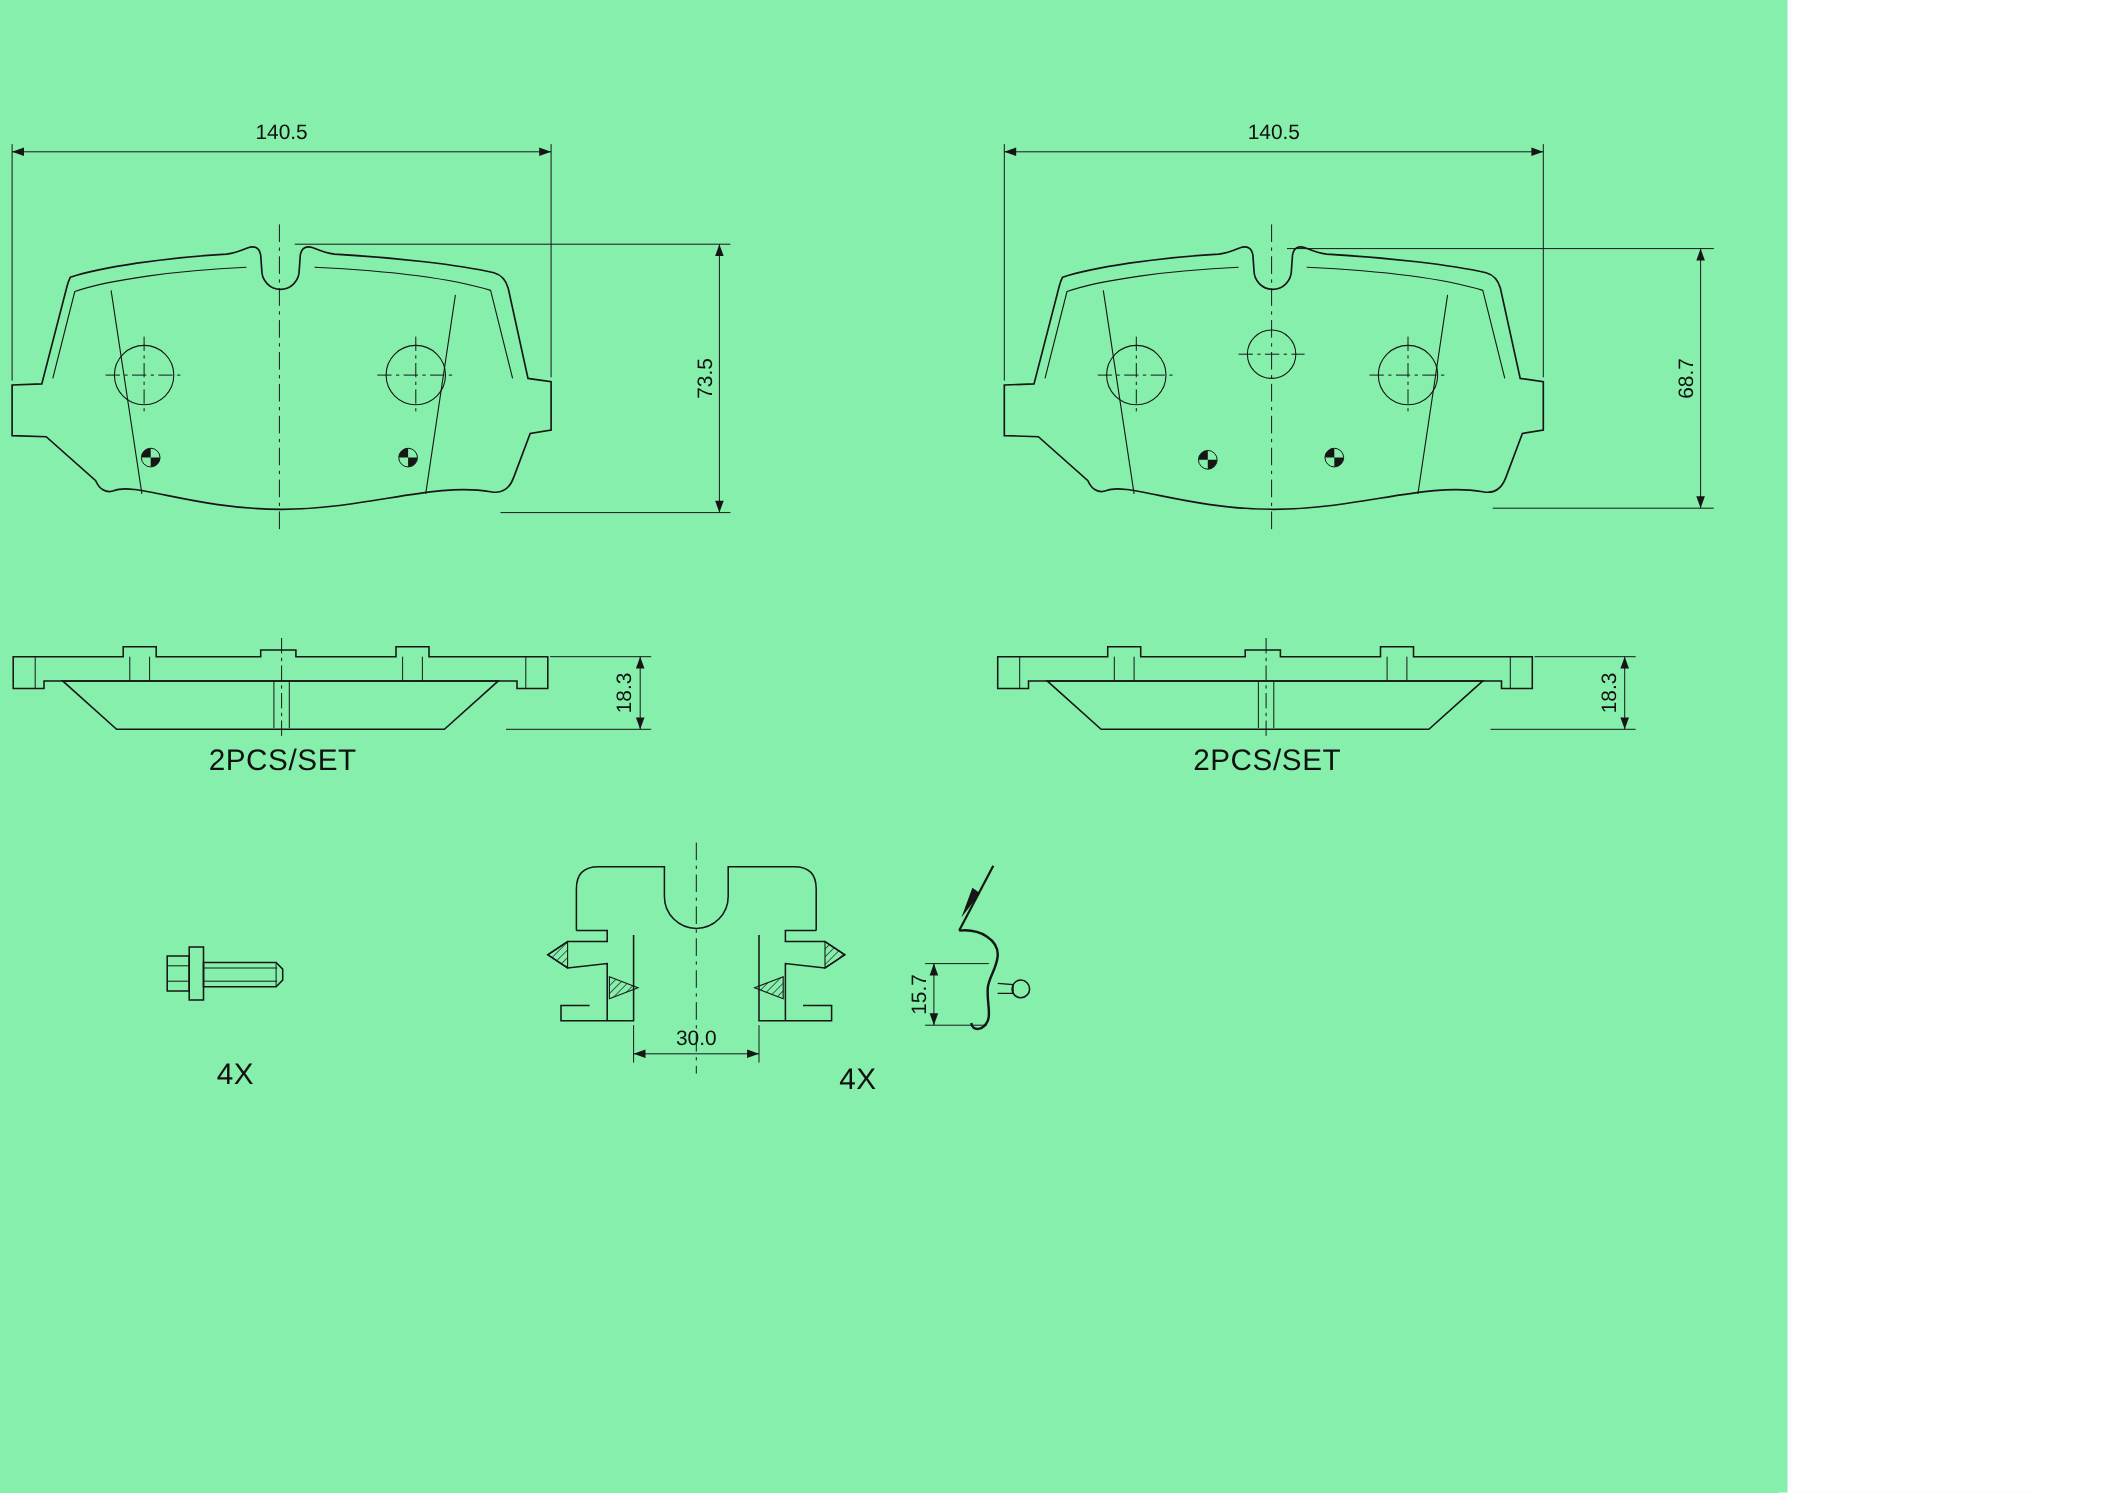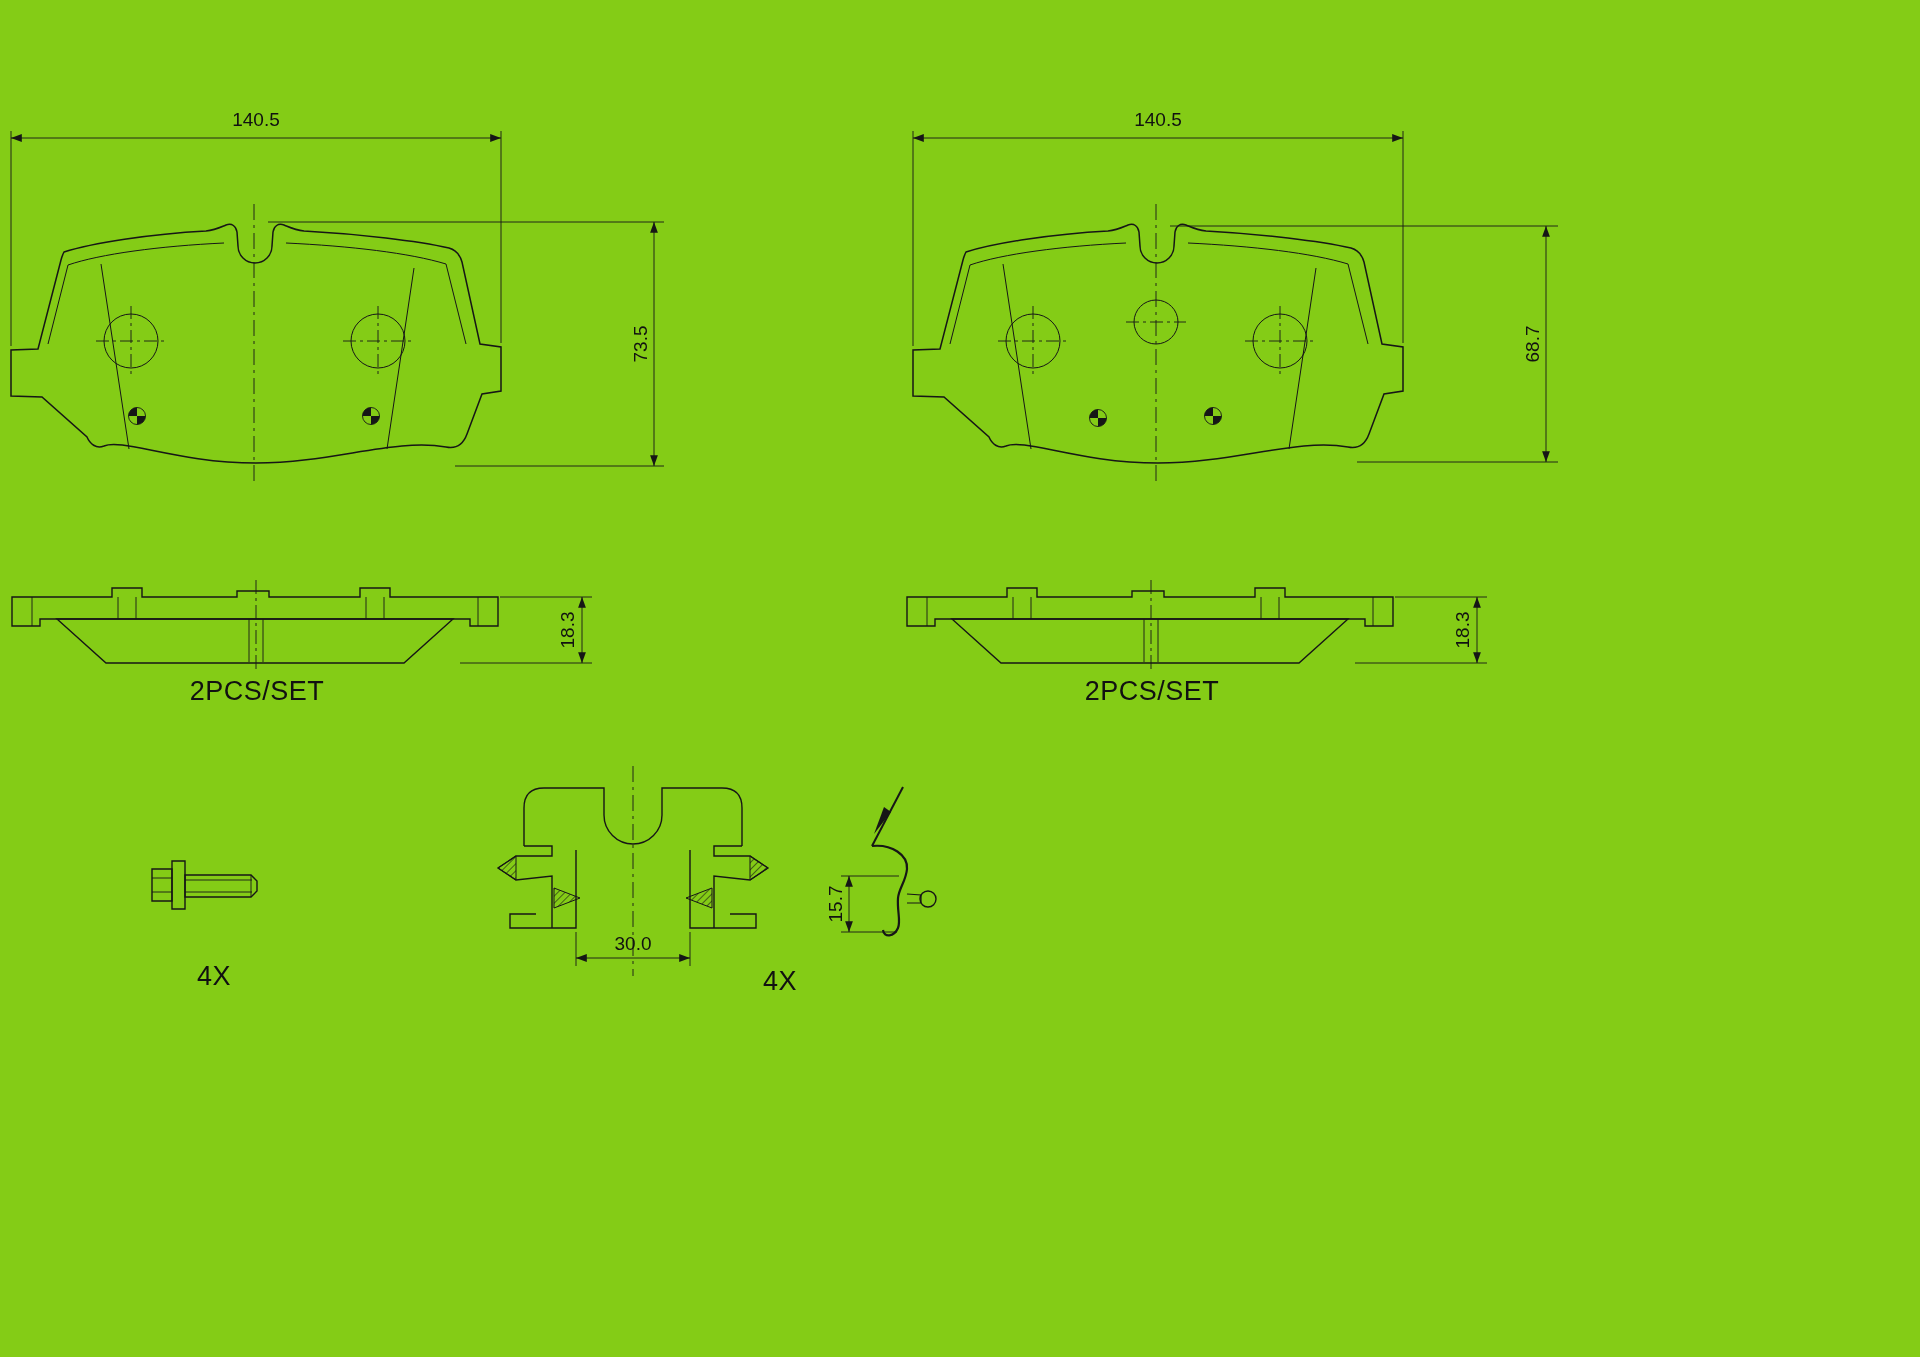--- a/index.html
+++ b/index.html
@@ -1,16 +1,16 @@
 <!DOCTYPE html>
 <html><head>
 <meta charset="utf-8">
 <style>
   html,body{margin:0;padding:0;background:#ffffff;}
-  .sheet{position:relative;width:1920px;height:1357px;background:#84cc16;overflow:hidden;
+  .sheet{position:relative;width:1625px;height:1357px;background:#86efac;overflow:hidden;
          font-family:"Liberation Sans", sans-serif;}
   svg text{font-family:"Liberation Sans", sans-serif;fill:#111;}
   .dim-text{font-size:19px;}
   .label-text{font-size:27px;letter-spacing:0.5px;}
 </style>
 </head>
 <body>
 
 <div class="sheet">
 <svg width="1920" height="1357" viewBox="0 0 1920 1357">

